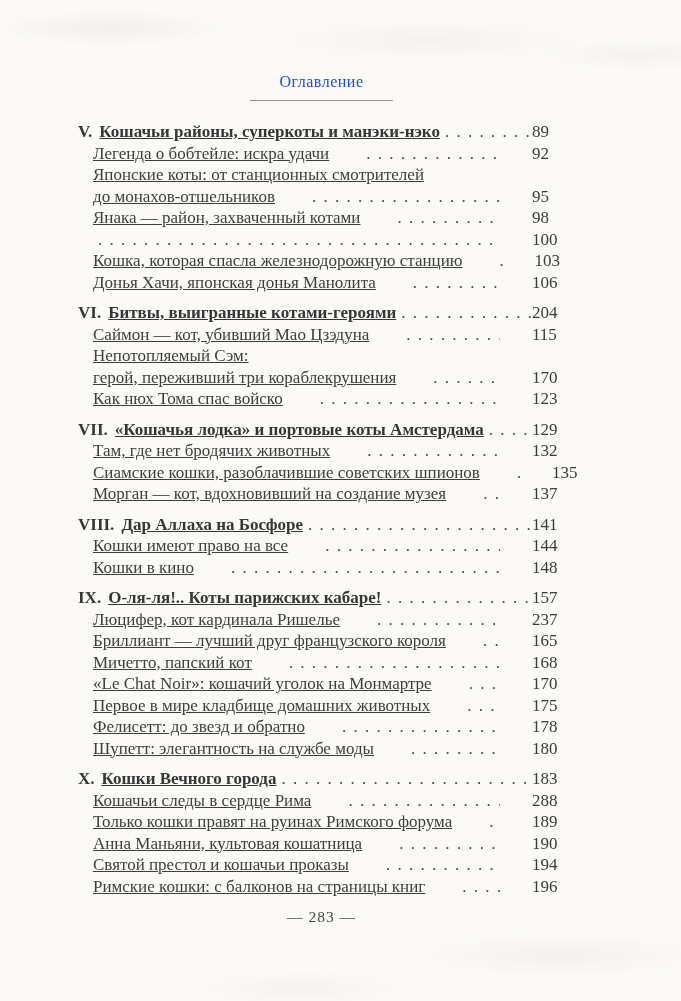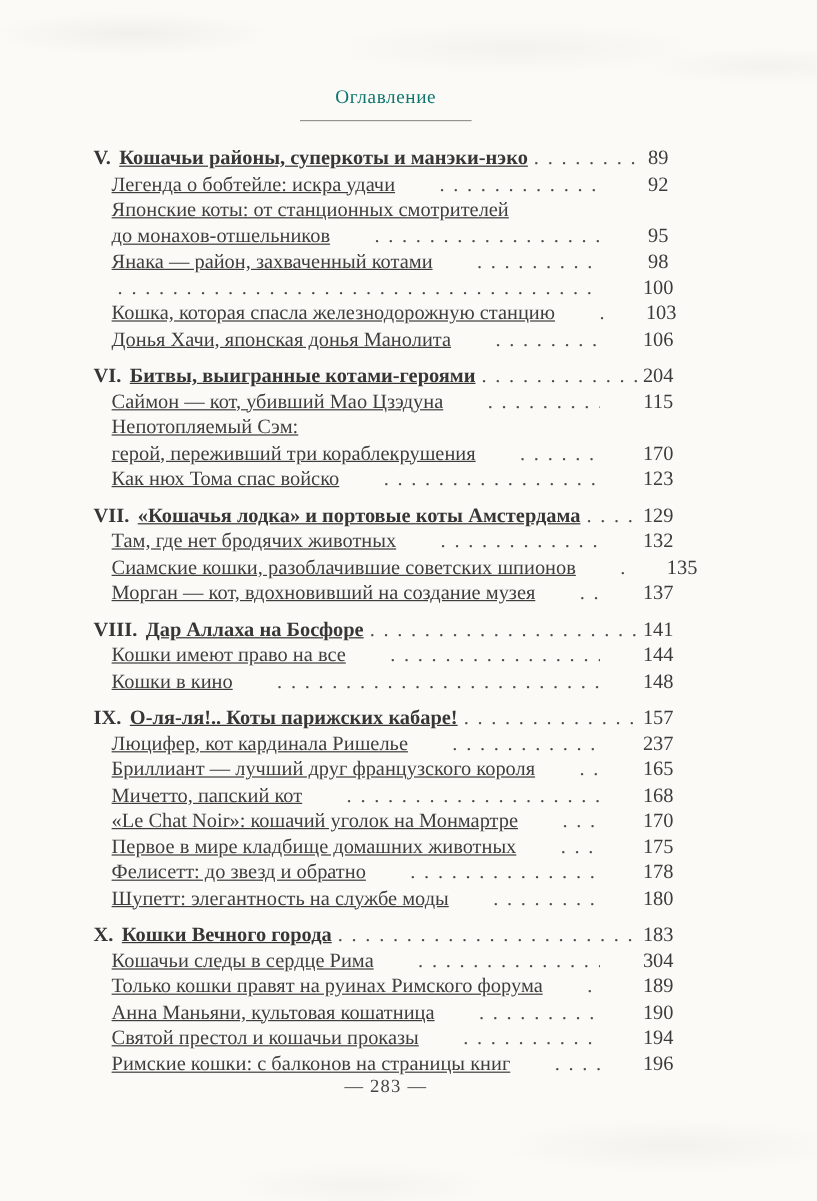--- a/index.html
+++ b/index.html
@@ -32,21 +32,21 @@
     position: relative;
     width: 487px;
     margin-left: 78px;
     padding-top: 72px;
   }
   .page-header {
     text-align: center;
     font-size: 16px;
     line-height: 20px;
     letter-spacing: 0.5px;
-    color: #0f766e;
+    color: #1d4ed8;
   }
   .header-divider {
     width: 143px;
     height: 1px;
     background: #979490;
     margin: 8px auto 0 auto;
   }
   .toc {
     margin-top: 20px;
   }
@@ -84,31 +84,31 @@
     padding: 0 3px 0 5px;
     font-weight: normal;
     color: #4a4a4a;
   }
   .leader::after {
     content: ". . . . . . . . . . . . . . . . . . . . . . . . . . . . . . . . . . . . . . . . . . . . . . . . . . . .";
     letter-spacing: 1.5px;
   }
   .pagenum {
     min-width: 33px;
-    text-align: center;
+    text-align: left;
     font-weight: normal;
     color: #3b3b3b;
   }
   .chapter-row .pagenum {
     font-weight: normal;
   }
   .page-footer {
     text-align: center;
     font-size: 15.5px;
-    margin-top: 0;
+    margin-top: 11px;
     color: #454545;
     letter-spacing: 1px;
   }
 </style>
 </head>
 <body>
 
 <div class="page-block">
   <div class="page-header">Оглавление</div>
   <div class="header-divider"></div>
@@ -267,21 +267,21 @@
       <div class="toc-section">
         <div class="row chapter-row">
           <span class="numeral">X.</span>
           <span class="title">Кошки Вечного города</span>
           <span class="leader"></span>
           <span class="pagenum">183</span>
         </div>
         <div class="row item-row">
           <span class="title">Кошачьи следы в сердце Рима</span>
           <span class="leader"></span>
-          <span class="pagenum">304</span>
+          <span class="pagenum">288</span>
         </div>
         <div class="row item-row">
           <span class="title">Только кошки правят на руинах Римского форума</span>
           <span class="leader"></span>
           <span class="pagenum">189</span>
         </div>
         <div class="row item-row">
           <span class="title">Анна Маньяни, культовая кошатница</span>
           <span class="leader"></span>
           <span class="pagenum">190</span>

